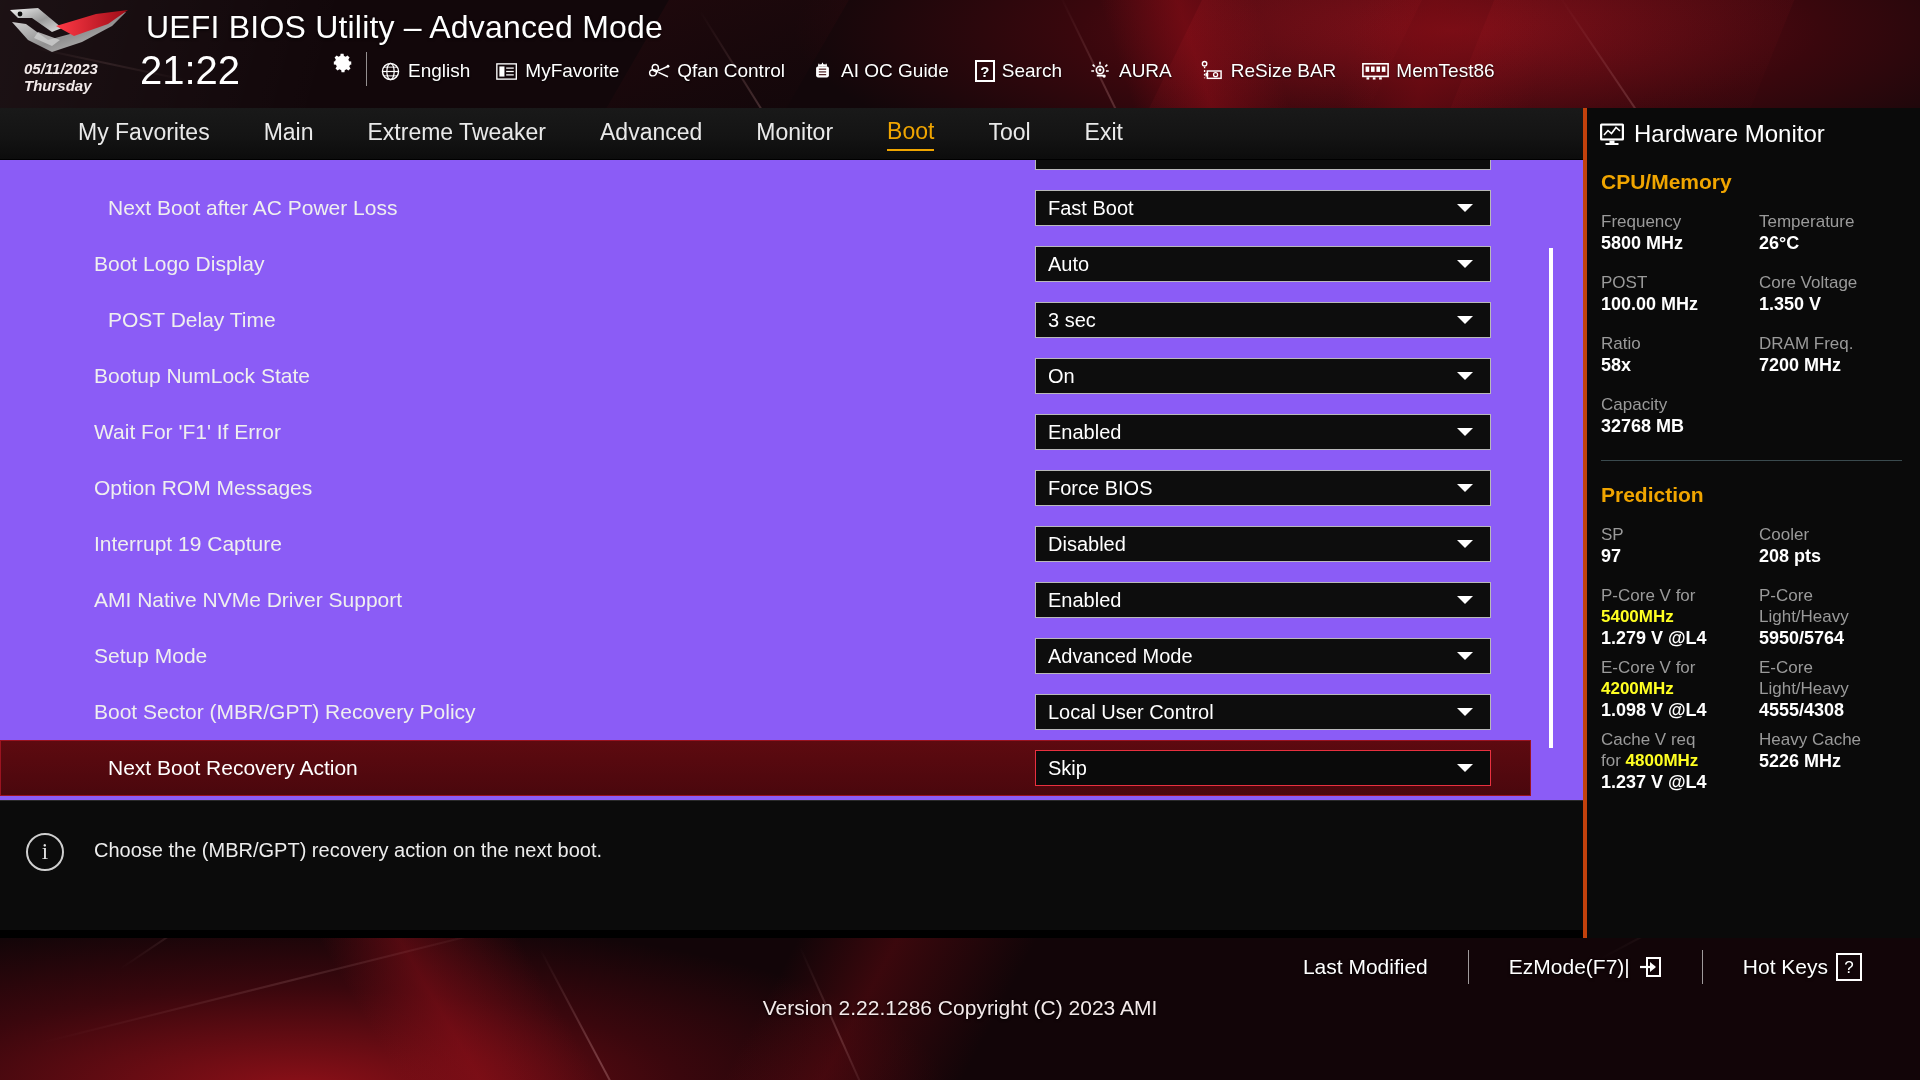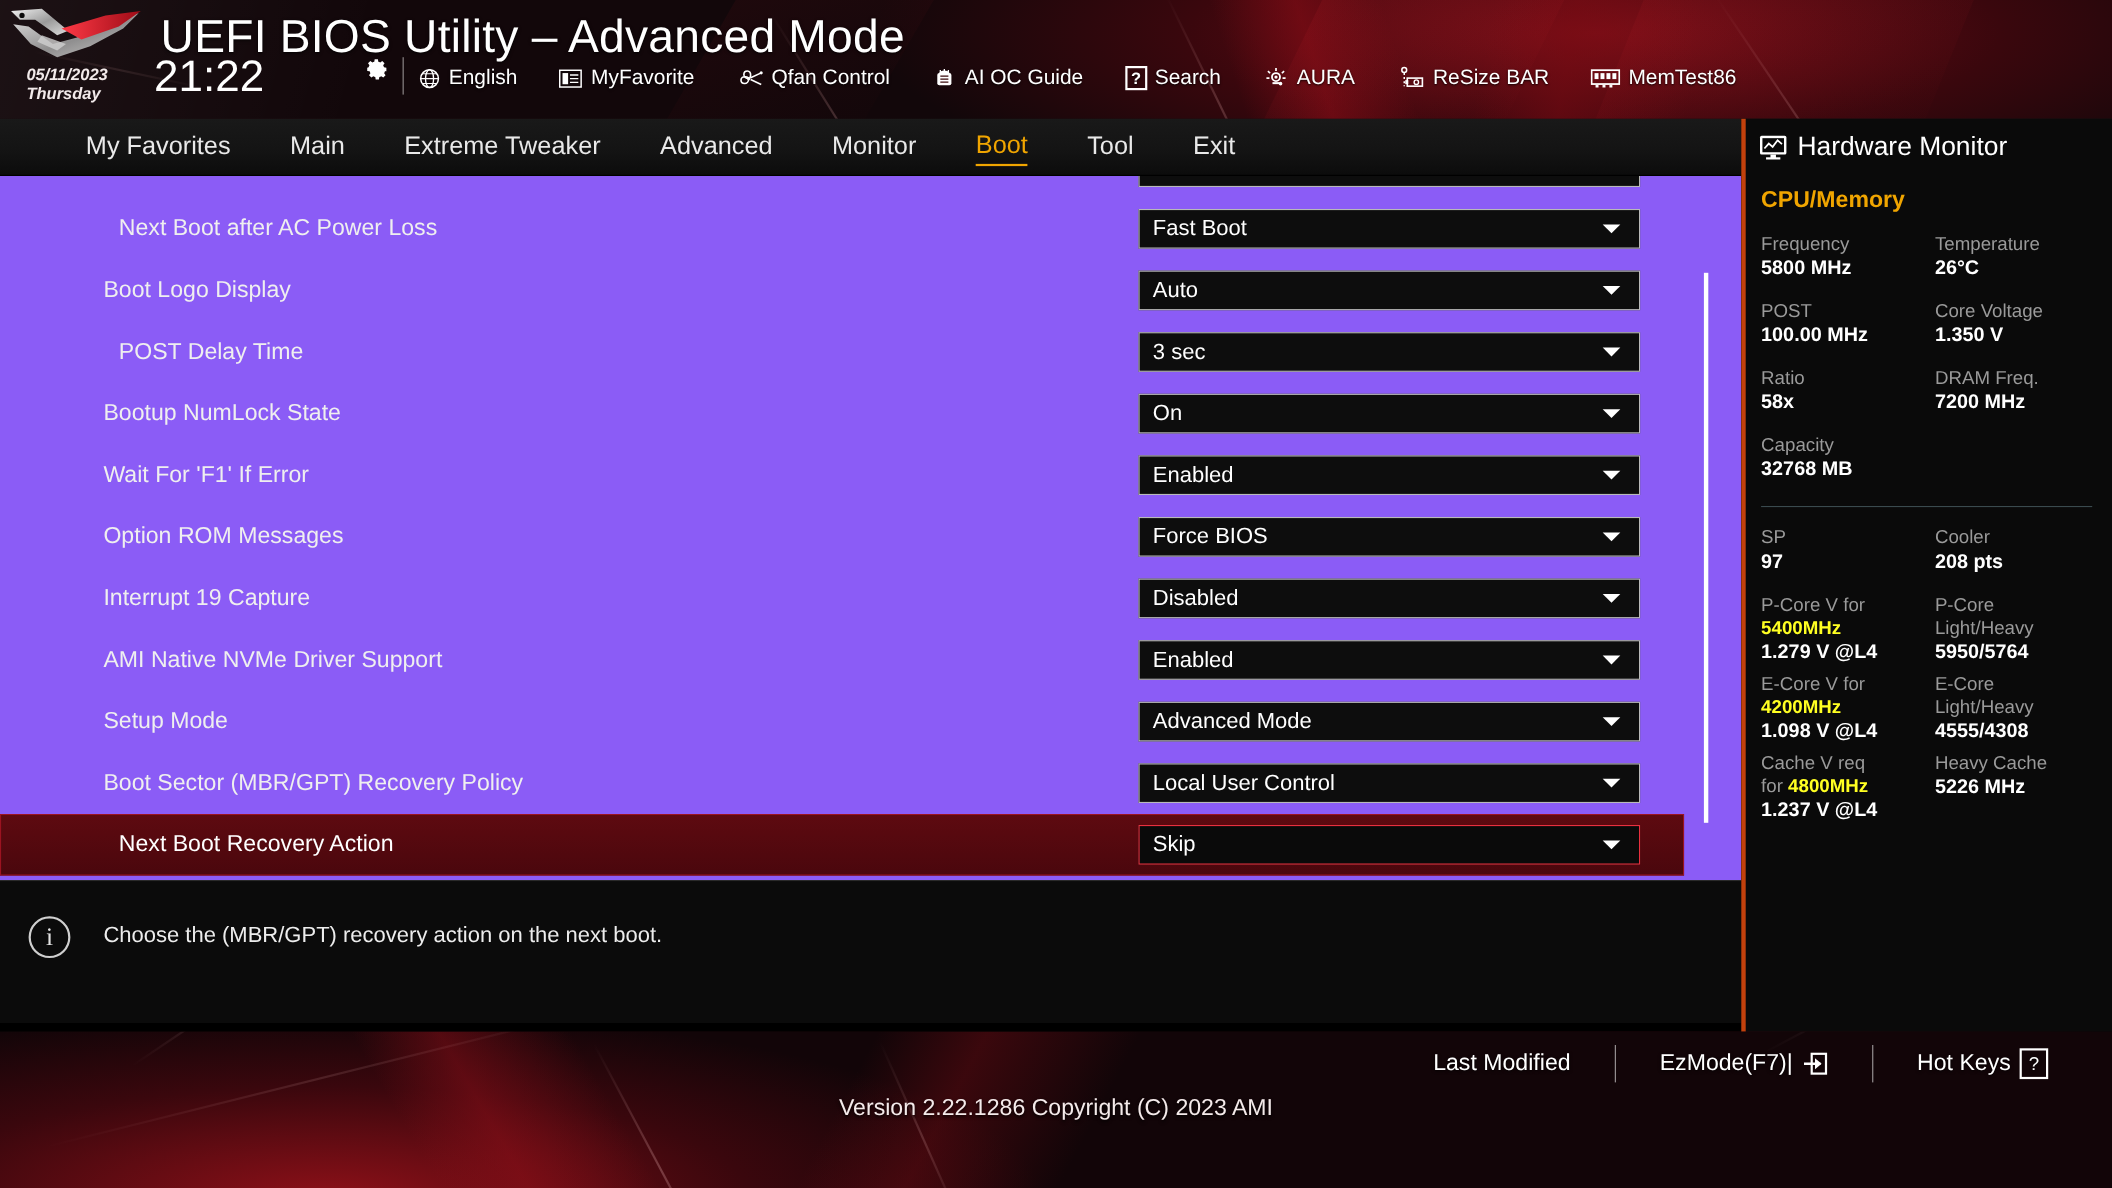--- a/index.html
+++ b/index.html
@@ -29,31 +29,31 @@
   }
   .hdr-poly {
     position: absolute; pointer-events: none;
     background: linear-gradient(160deg, rgba(190,30,40,0.30), rgba(90,8,14,0.05));
   }
 
   .rog-logo { position: absolute; left: 8px; top: 6px; width: 128px; height: 54px; }
 
   .title {
     position: absolute; left: 146px; top: 9px;
-    font-size: 42px; color: #ffffff; letter-spacing: 0.2px;
+    font-size: 32px; color: #ffffff; letter-spacing: 0.2px;
     text-shadow: 0 1px 3px rgba(0,0,0,0.85);
     white-space: nowrap;
   }
 
   .datebox { position: absolute; left: 24px; top: 60px; font-size: 15px; color: #f2eaea; line-height: 17px; font-weight: bold; font-style: italic; }
   .clock { position: absolute; left: 140px; top: 48px; font-size: 40px; color: #fff; font-weight: 300; letter-spacing: 0px; line-height: 44px; }
   .gear-ico { position: absolute; left: 332px; top: 52px; width: 22px; height: 22px; }
   .hdr-sep { position: absolute; top: 52px; width: 1px; height: 34px; background: rgba(255,255,255,0.55); }
 
-  .tool-row { position: absolute; left: 380px; top: 56px; height: 30px; display: flex; align-items: center; gap: 12px; }
+  .tool-row { position: absolute; left: 380px; top: 56px; height: 30px; display: flex; align-items: center; gap: 0px; }
   .tool-item { display: flex; align-items: center; gap: 7px; color: #fff; font-size: 19px; white-space: nowrap; padding: 0 14px 0 0; margin-right: 12px; text-shadow: 0 1px 2px rgba(0,0,0,0.9); }
   .tool-item svg { display: block; }
   .qmark-box { display:inline-flex; align-items:center; justify-content:center; width: 20px; height: 22px; border: 2px solid #fff; font-size: 15px; font-weight: bold; line-height: 1; }
 
   
   .navbar {
     position: absolute; top: 108px; left: 0; width: 1920px; height: 52px;
     background: linear-gradient(180deg, #191919 0%, #141414 55%, #0c0c0c 100%);
     border-bottom: 1px solid #000;
     display: flex; align-items: center;
@@ -468,20 +468,21 @@
         <div class="hw-v">7200 MHz</div>
       </div>
       <div class="hw-pair">
         <div class="hw-k">Capacity</div>
         <div class="hw-v">32768 MB</div>
       </div>
     </div>
 
     <div class="hw-divider"></div>
 
+    <div class="hw-sect">Prediction</div>
     <div class="hw-grid">
       <div class="hw-pair">
         <div class="hw-k">SP</div>
         <div class="hw-v">97</div>
       </div>
       <div class="hw-pair">
         <div class="hw-k">Cooler</div>
         <div class="hw-v">208 pts</div>
       </div>
 

